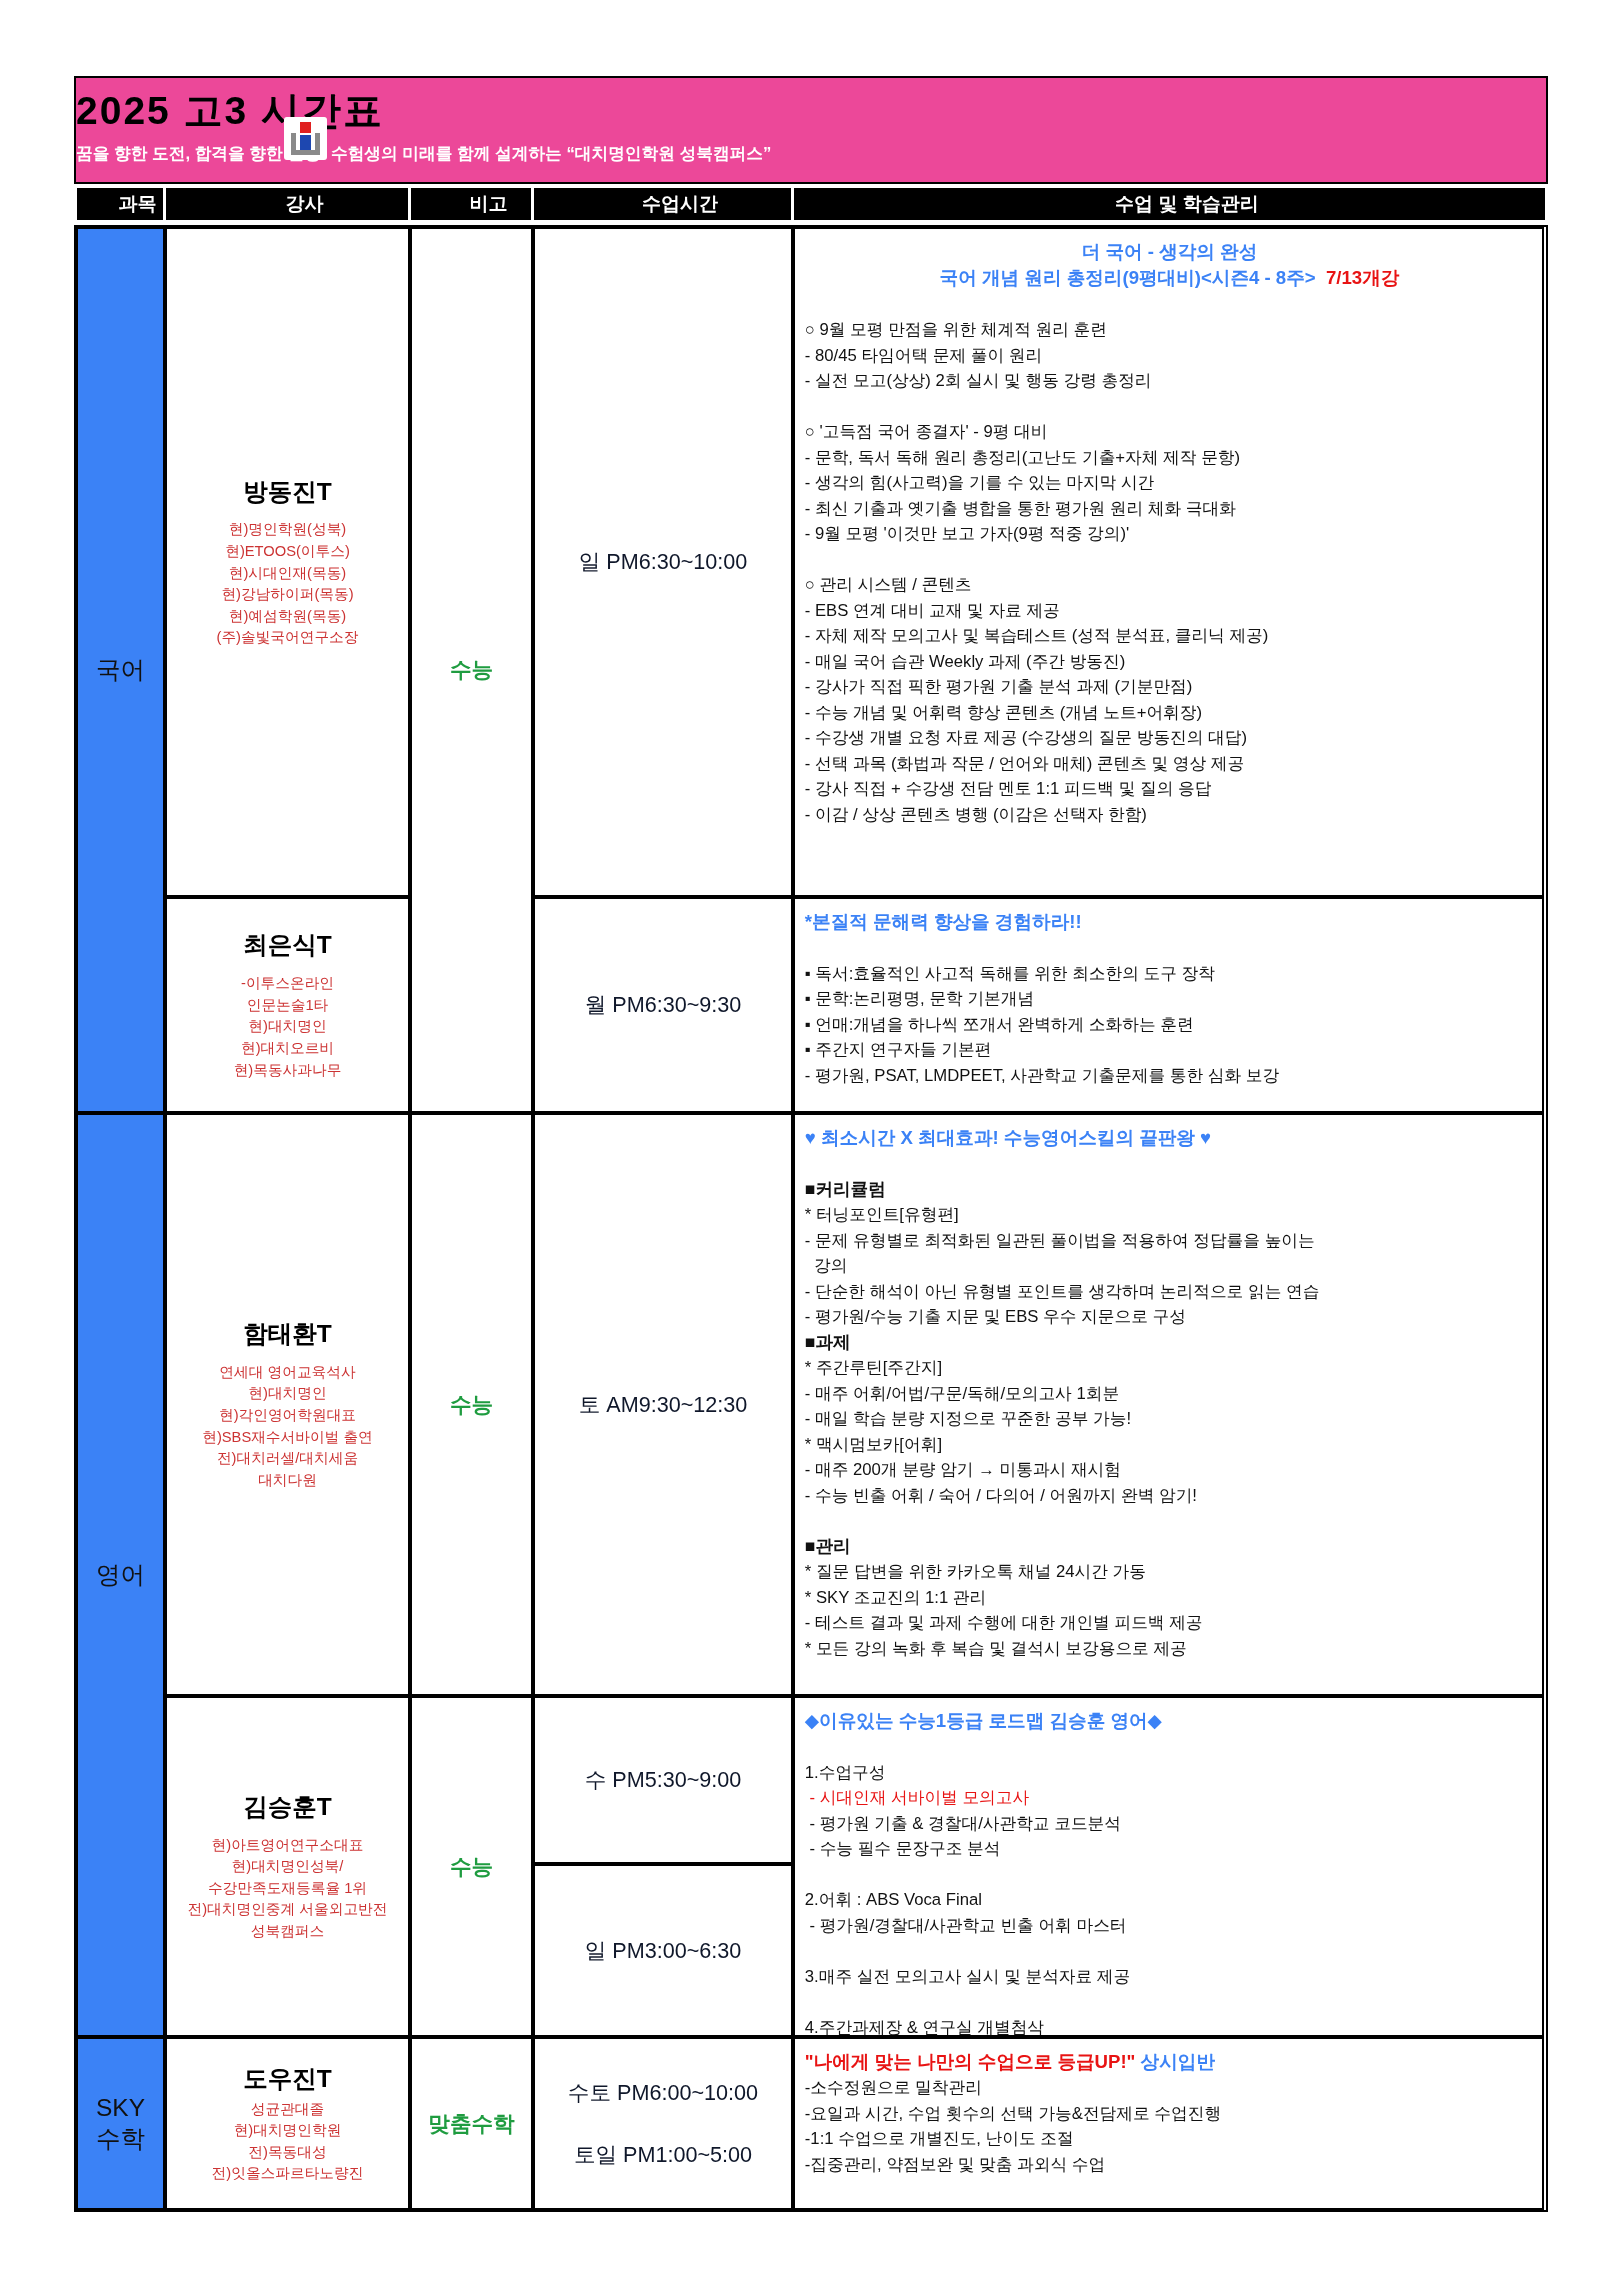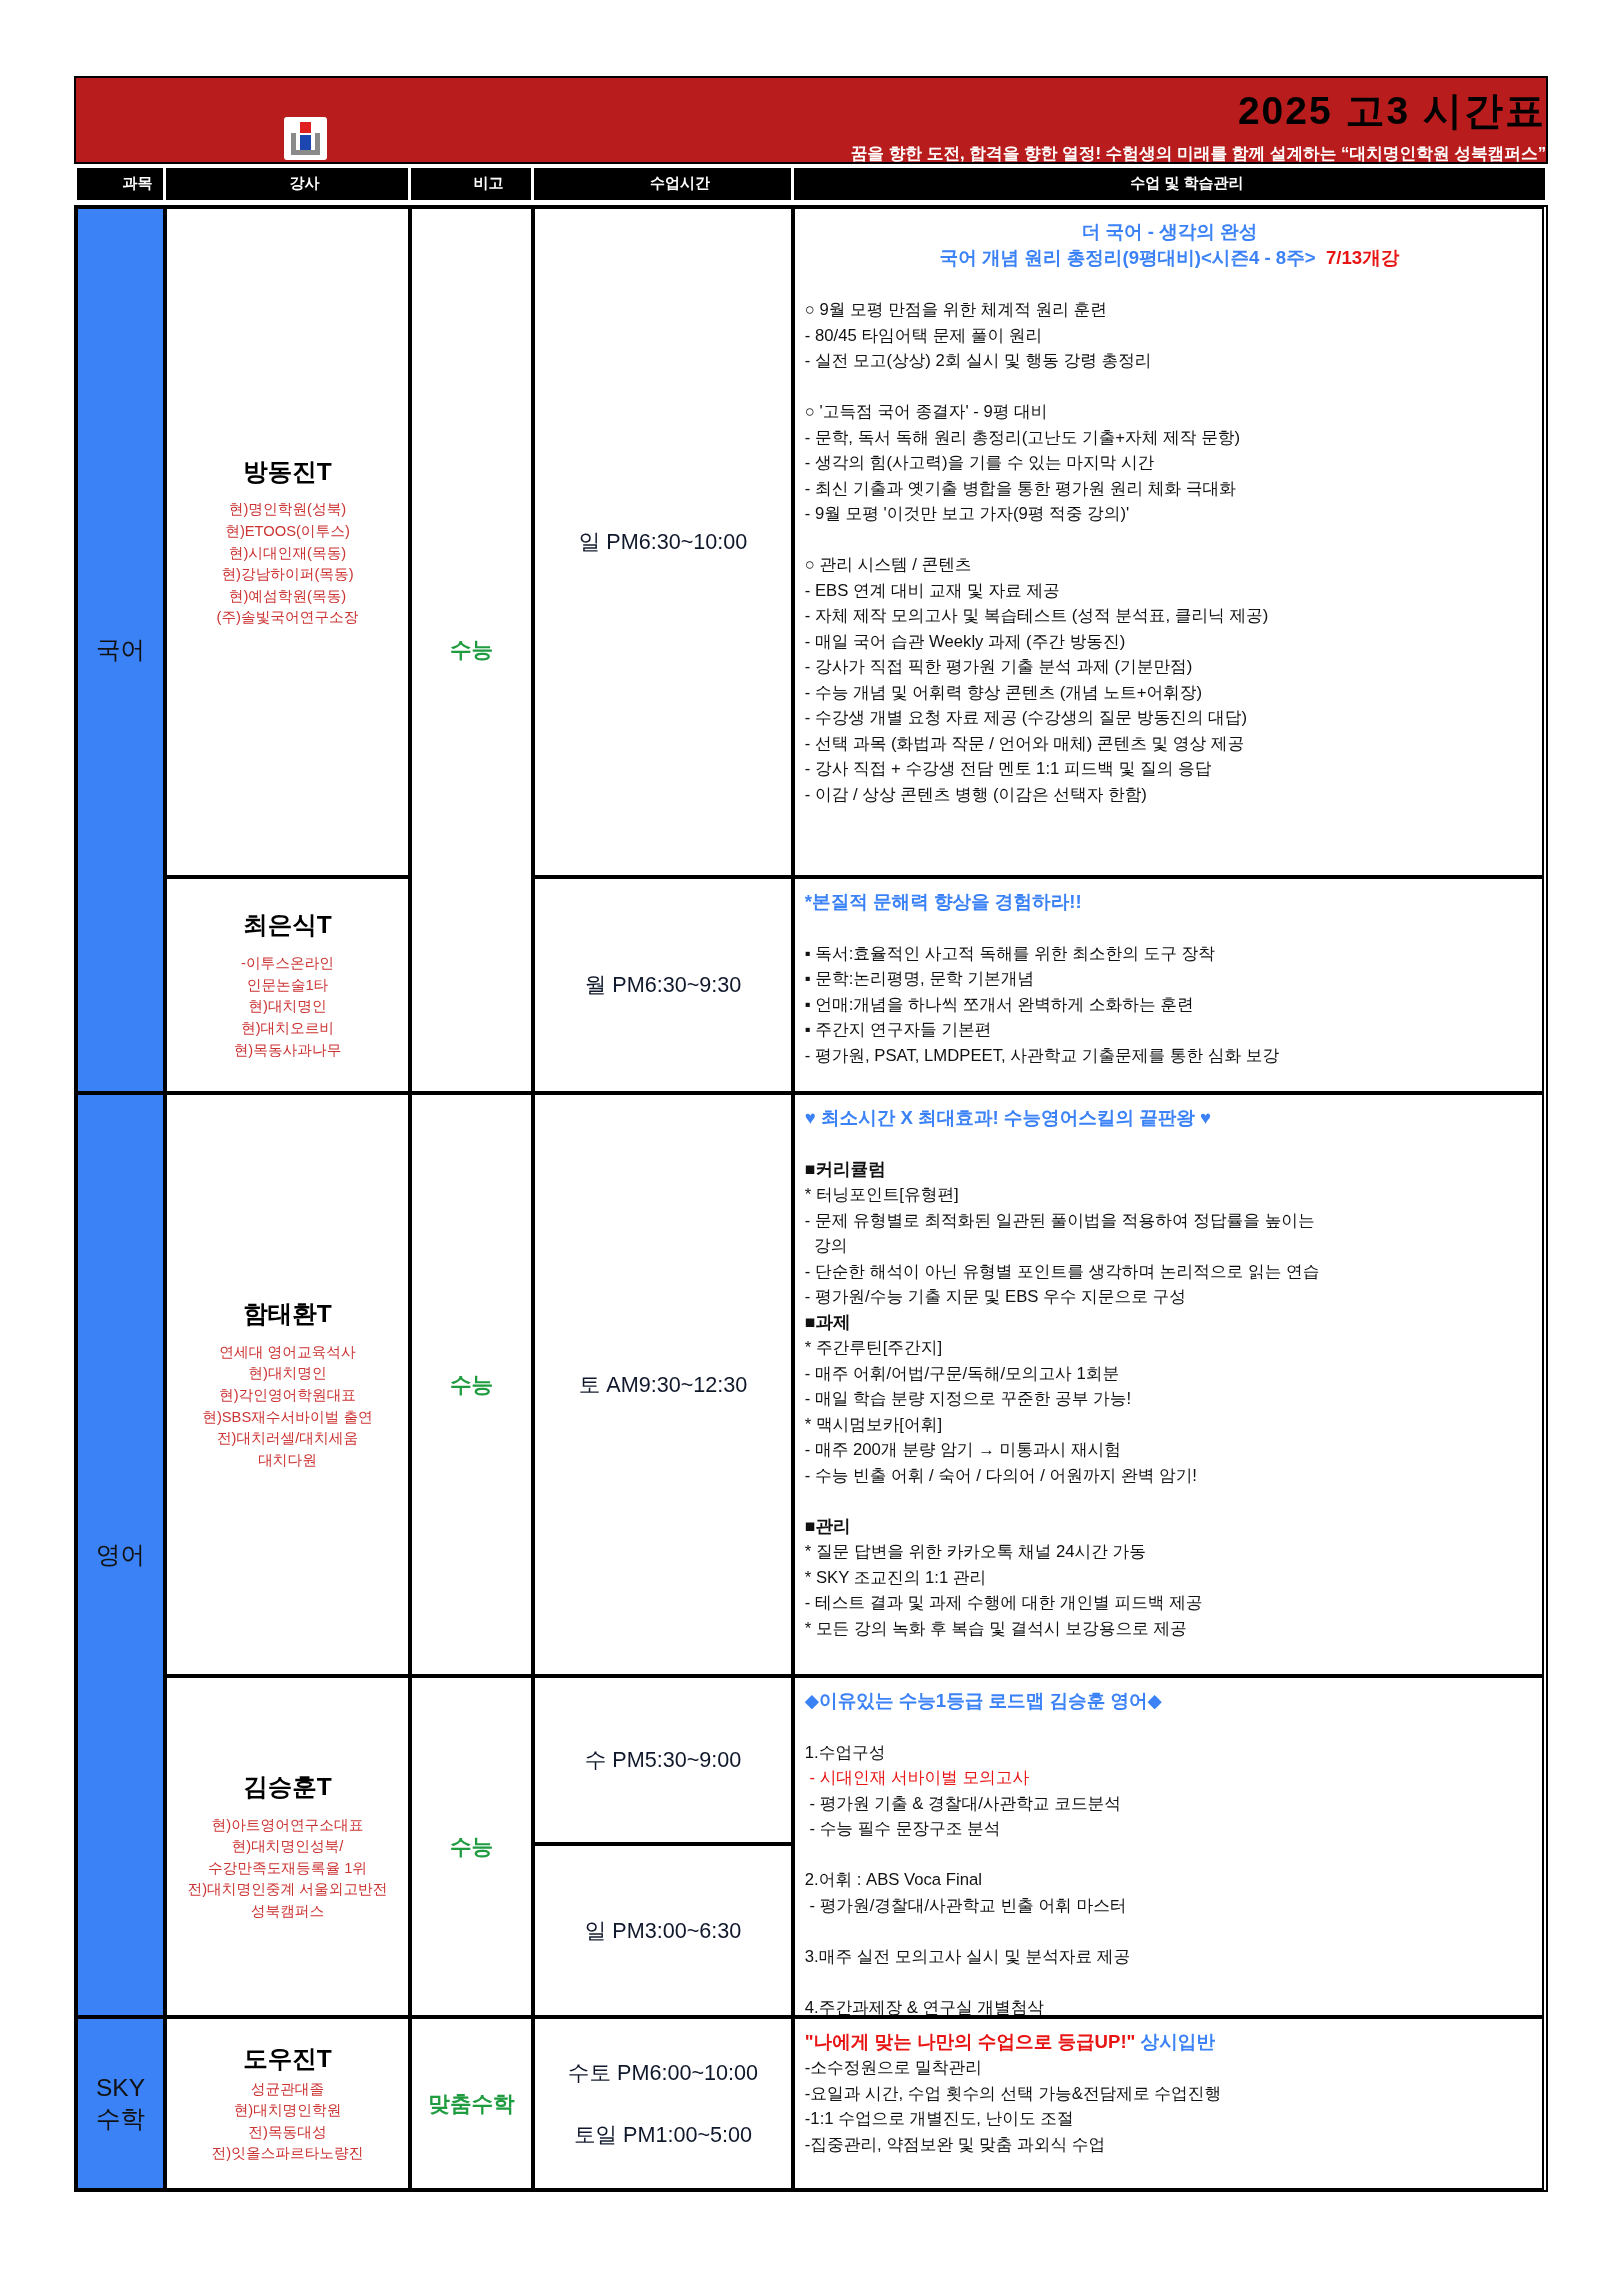--- a/index.html
+++ b/index.html
@@ -1,31 +1,31 @@
 <!DOCTYPE html>
 <html><head>
 <meta charset="utf-8">
 <title>2025 고3 시간표</title>
 <style>
   html,body{margin:0;padding:0;background:#ffffff;}
   body{width:1621px;height:2293px;position:relative;font-family:"Liberation Sans","DejaVu Sans",sans-serif;color:#111;}
   .wrap{position:absolute;left:74px;top:76px;width:1474px;}
 
   
-  .banner{box-sizing:border-box;width:1474px;height:88px;background:#b91c1c;border:2.9px solid #000;position:relative;text-align:right;}
+  .banner{box-sizing:border-box;width:1474px;height:108px;background:#ec4899;border:2.9px solid #000;position:relative;text-align:left;}
   .banner .title{font-size:39px;font-weight:bold;color:#000;margin-top:5.9px;letter-spacing:2px;}
   .banner .subtitle{font-size:16.7px;font-weight:bold;color:#fff;margin-top:3.9px;}
   .logo{position:absolute;left:208px;top:39px;width:43px;height:43px;background:#fff;border-radius:2.9px;}
   .logo .lr{position:absolute;left:15.7px;top:4.9px;width:11.8px;height:10.8px;background:#e02020;}
   .logo .lb{position:absolute;left:15.7px;top:17.6px;width:11.8px;height:20.6px;background:#1d47b0;}
   .logo .lu{position:absolute;left:6.9px;top:15.7px;width:29px;height:22.5px;box-sizing:border-box;border-left:5.9px solid #8a8a8a;border-right:5.9px solid #8a8a8a;border-bottom:5.9px solid #8a8a8a;}
 
   
   .colhead{width:1468px;margin-left:2.9px;margin-top:3.9px;display:grid;grid-template-columns:89px 245px 123px 260px 751px;}
-  .hcell{background:#000;color:#fff;font-weight:bold;font-size:15px;height:32px;display:flex;align-items:center;justify-content:center;border-right:3.9px solid #fff;box-sizing:border-box;padding-left:35px;}
+  .hcell{background:#000;color:#fff;font-weight:bold;font-size:19px;height:32px;display:flex;align-items:center;justify-content:center;border-right:3.9px solid #fff;box-sizing:border-box;padding-left:35px;}
   .hcell:last-child{border-right:none;}
 
   
   .grid{box-sizing:border-box;margin-top:4.9px;width:1474px;border:2.9px solid #000;display:grid;
         grid-template-columns:89px 245px 123px 260px 751px;
         grid-template-rows:670px 216px 583px 168px 173px 173px;}
   .cell{border:2px solid #000;box-sizing:border-box;overflow:hidden;background:#fff;}
   .subject{background:#3b82f6;display:flex;flex-direction:column;align-items:center;justify-content:center;font-weight:normal;font-size:24.5px;text-align:right;line-height:31px;}
   .instr{display:flex;flex-direction:column;align-items:center;justify-content:center;text-align:center;}
   .iname{font-weight:bold;font-size:24.5px;margin-bottom:11.8px;color:#000;}

